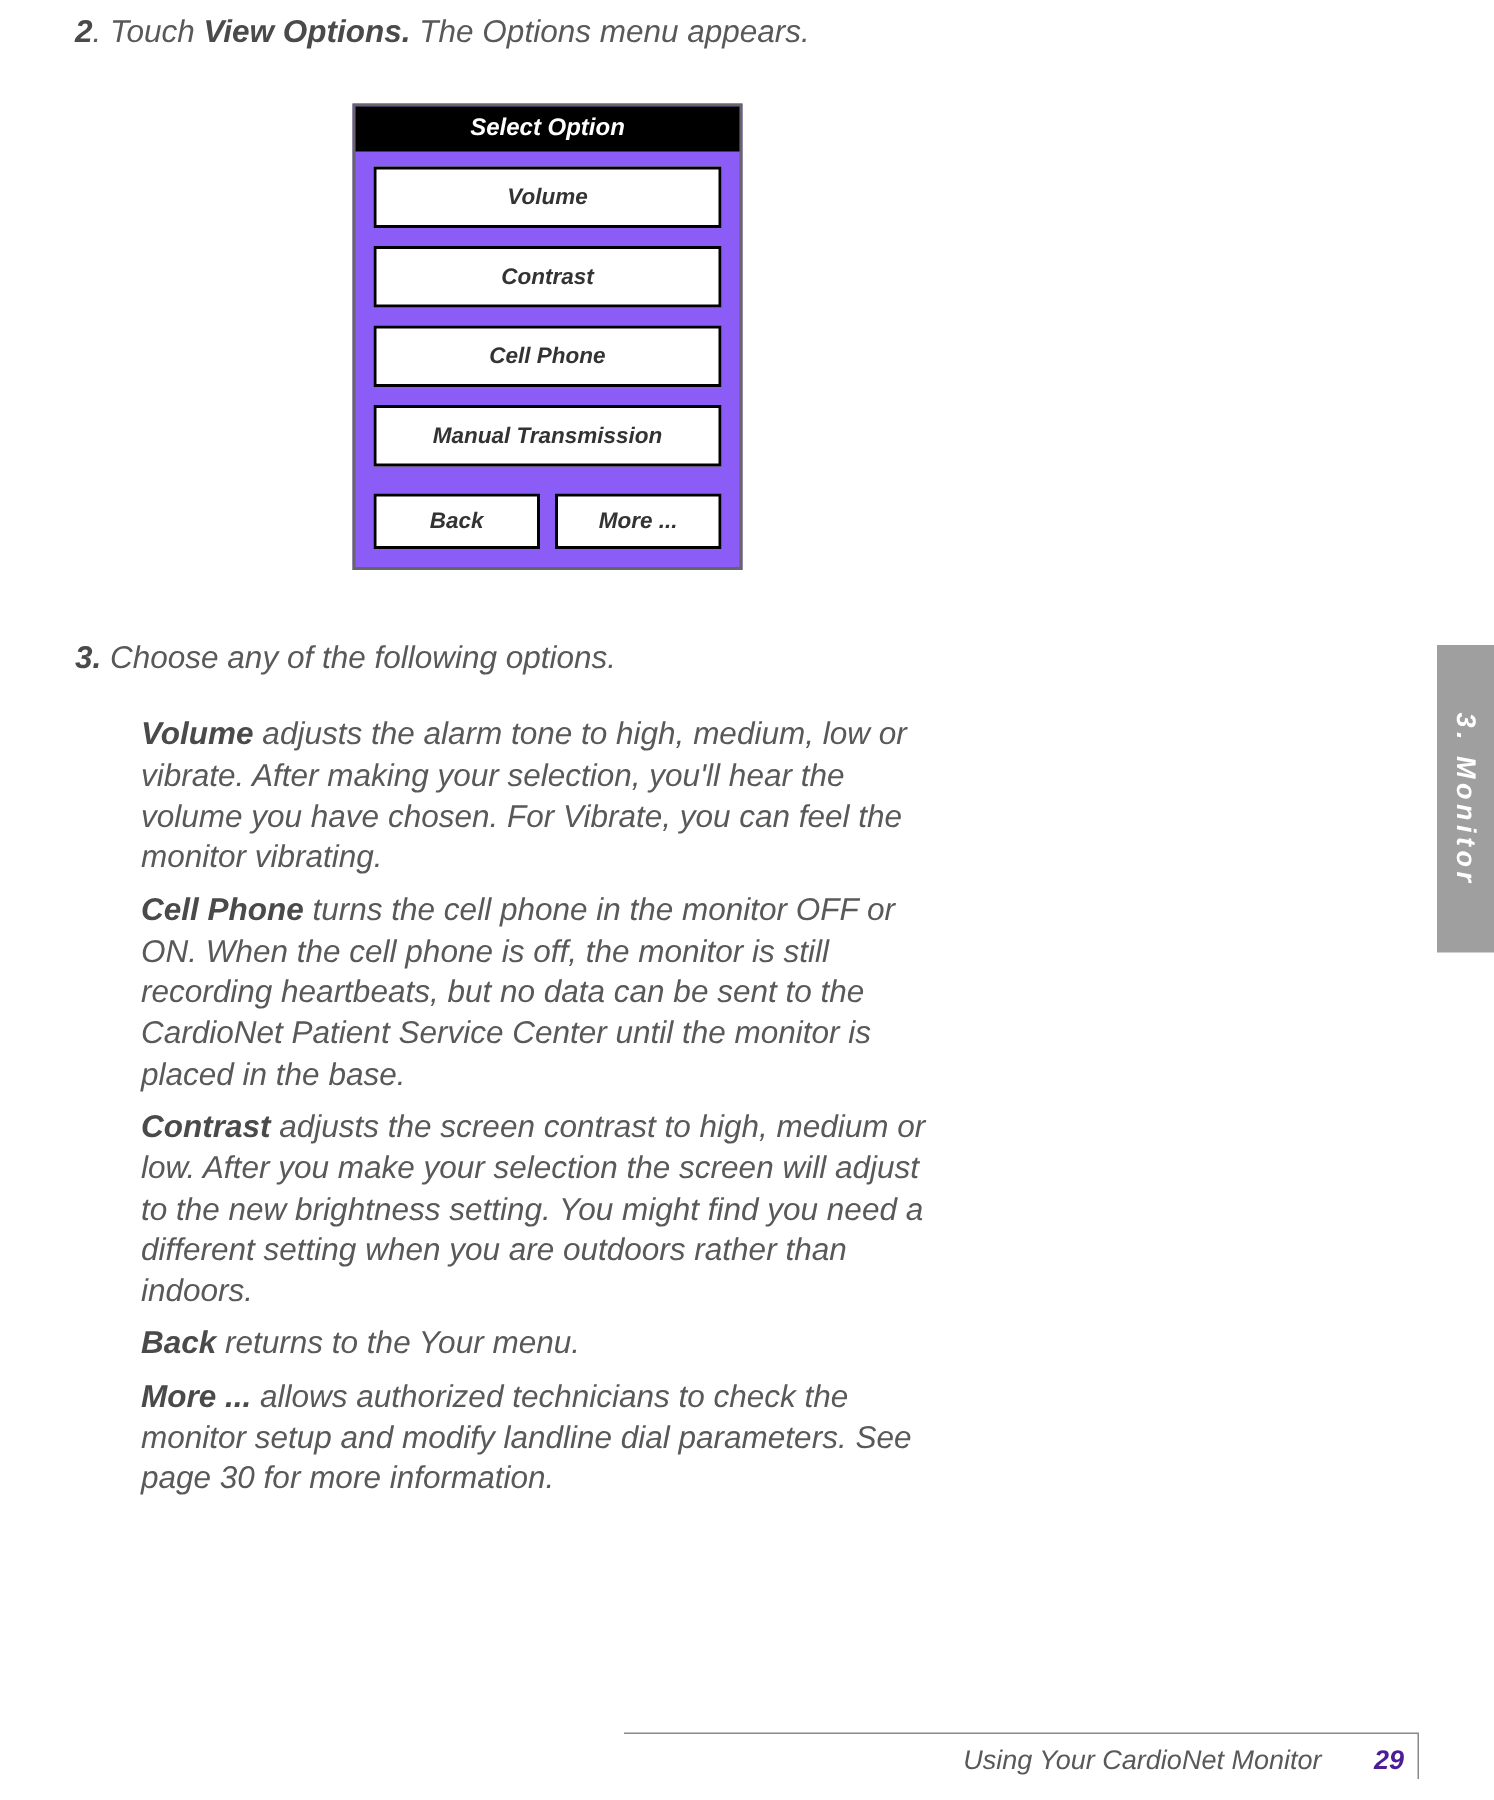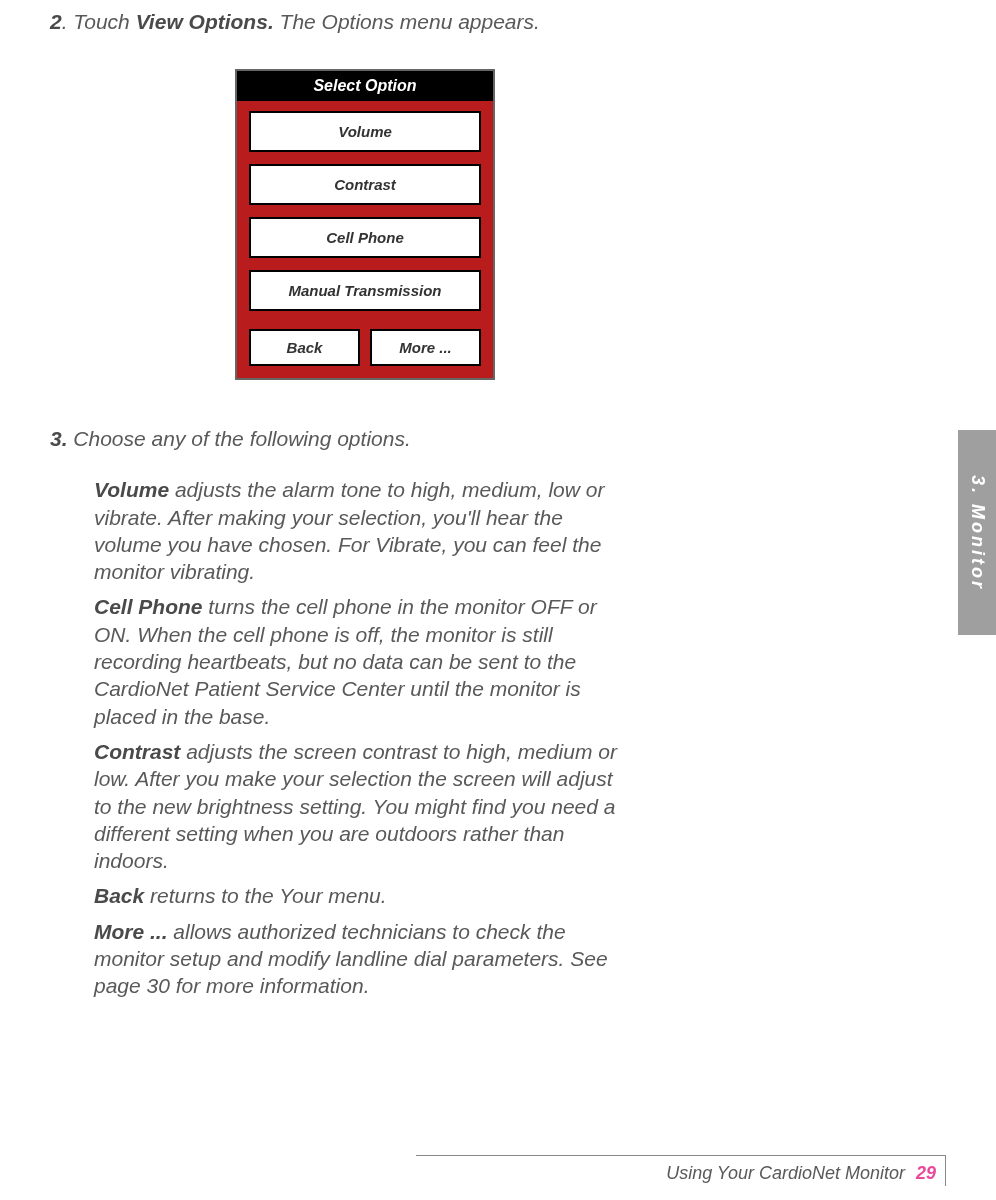--- a/index.html
+++ b/index.html
@@ -30,21 +30,21 @@
       margin-left: 10px;
     }
     .step-2 .bold {
       font-weight: bold;
       color: #4a4a4a;
     }
     .panel {
       margin-left: 195px;
       width: 260px;
       border: 2px solid #666;
-      background: #b91c1c;
+      background: #8b5cf6;
       margin-bottom: 45px;
     }
     .panel-title {
       background: #000000;
       color: #ffffff;
       text-align: center;
       font-weight: bold;
       font-size: 16px;
       padding: 6px 0;
       font-family: Arial, sans-serif;
@@ -152,22 +152,22 @@
     }
     .footer-text {
       position: absolute;
       right: 60px;
       bottom: 0;
       font-size: 18px;
       color: #595959;
     }
     .footer-text .pagenum {
       font-weight: bold;
-      color: #ec4899;
-      margin-left: 6px;
+      color: #4c1d95;
+      margin-left: 30px;
     }
     .vline {
       position: absolute;
       right: 50px;
       bottom: -2px;
       height: 30px;
       border-right: 1px solid #888;
     }
   </style>
 </head>

